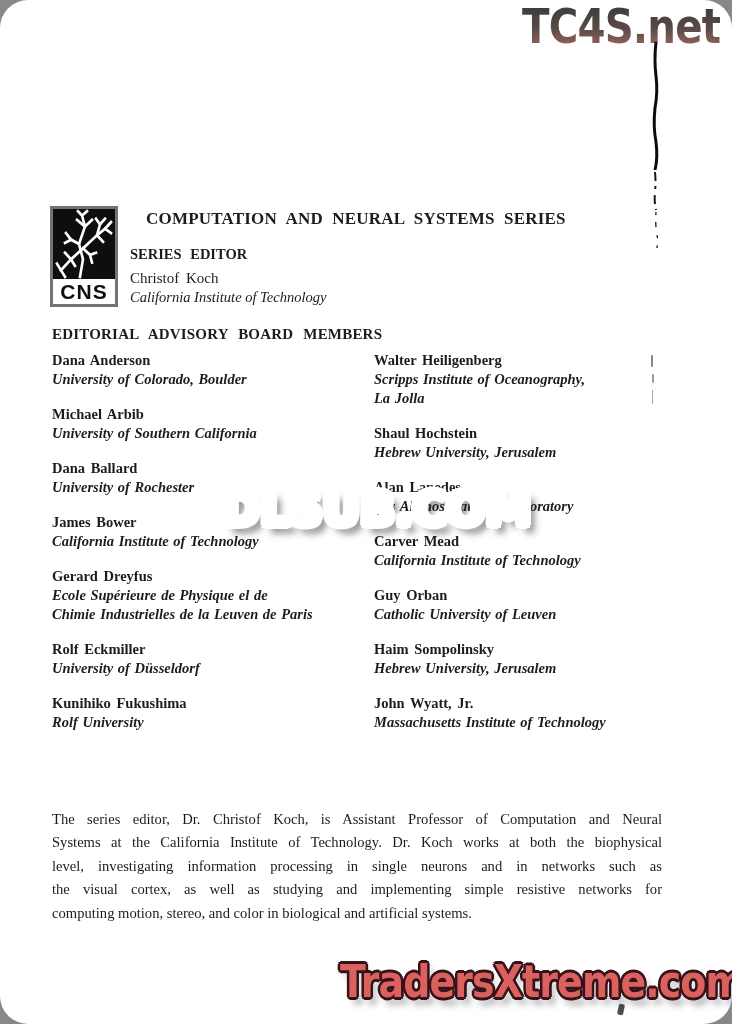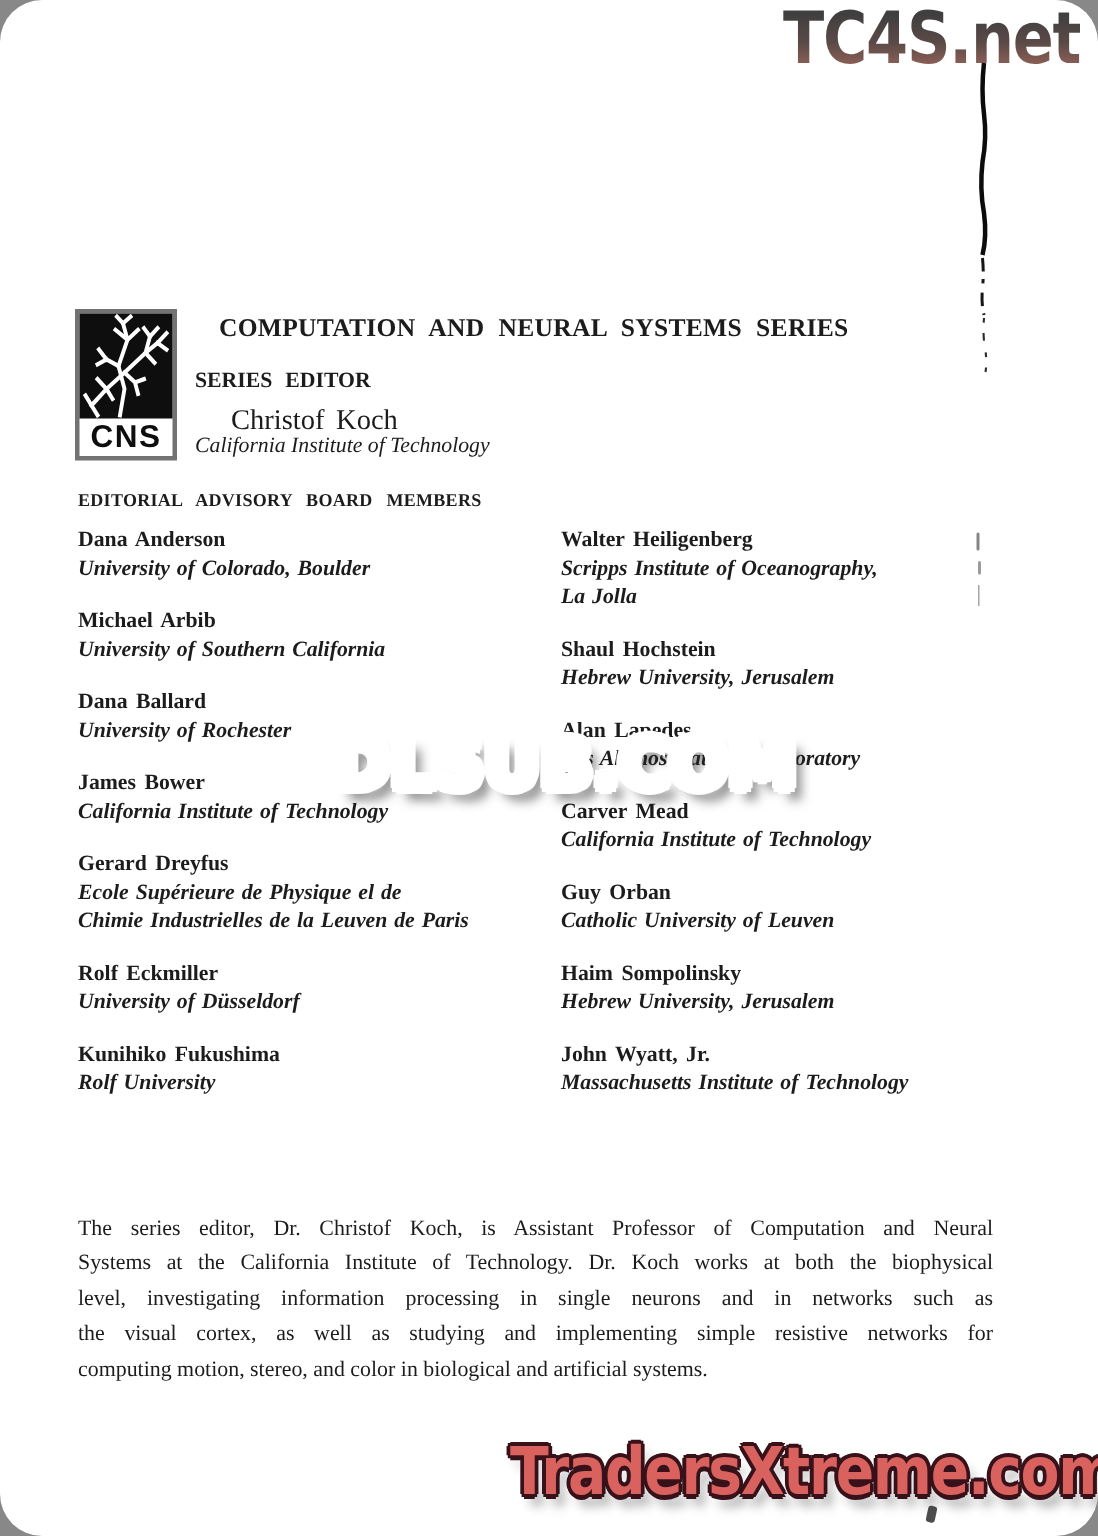--- a/index.html
+++ b/index.html
@@ -58,26 +58,26 @@
   }
   
   .series-title {
     position:absolute; left:146px; top:209px;
     font-size:17px; font-weight:bold; word-spacing:5px; letter-spacing:0.2px;
   }
   .series-editor-label {
     position:absolute; left:130px; top:246px;
     font-size:14.5px; font-weight:bold; word-spacing:5px;
   }
-  .series-editor-name { position:absolute; left:130px; top:270px; font-size:19px; word-spacing:3px;margin-left:24px; }
+  .series-editor-name { position:absolute; left:130px; top:270px; font-size:15px; word-spacing:3px; }
   .series-editor-aff  { position:absolute; left:130px; top:289px; font-size:14.5px; font-style:italic; }
   
   .board-heading {
     position:absolute; left:52px; top:326px;
-    font-size:12px; font-weight:bold; word-spacing:6px; letter-spacing:0.2px;
+    font-size:15px; font-weight:bold; word-spacing:6px; letter-spacing:0.2px;
   }
   .col { position:absolute; top:351px; }
   .col-left  { left:52px;  width:315px; }
   .col-right { left:374px; width:340px; }
   .entry { margin:0 0 16px 0;font-weight:bold; }
   .entry .name { font-size:14.5px; line-height:19px; word-spacing:2px; }
   .entry .aff  { font-size:14.5px; line-height:19px; font-style:italic; white-space:pre-line; word-spacing:1px; }
   
   .bio { position:absolute; left:52px; top:808px; width:610px; }
   .bio-line { font-size:14.6px; line-height:23.4px; }

